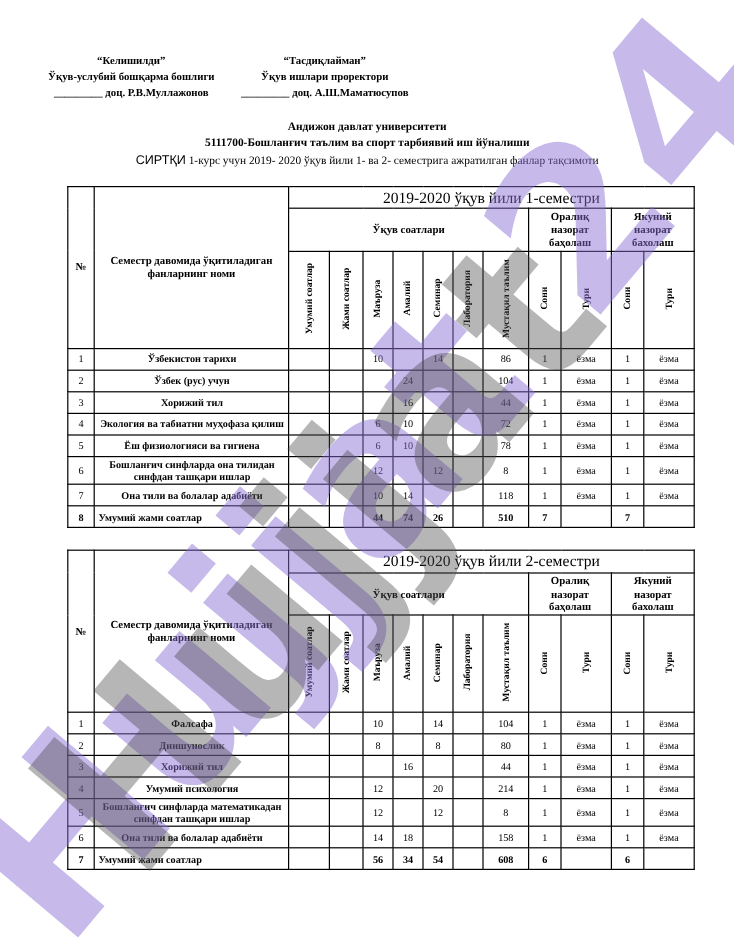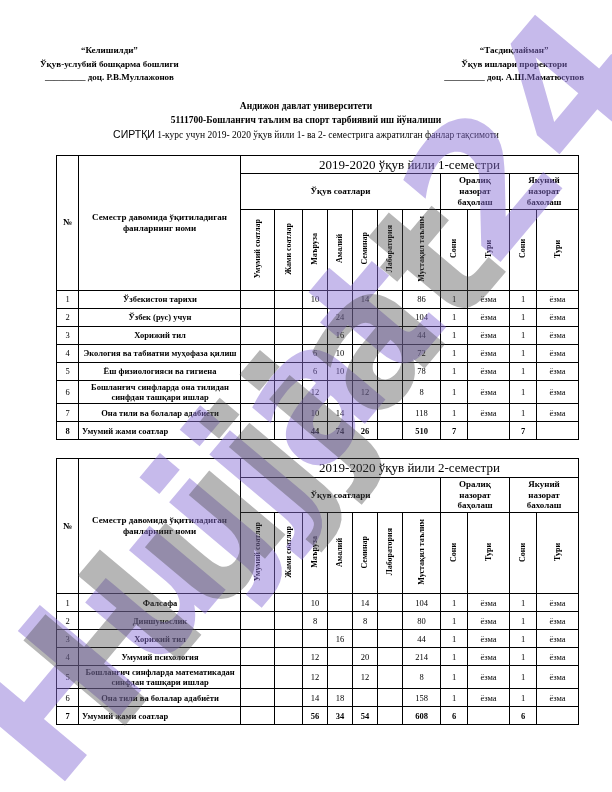--- a/index.html
+++ b/index.html
@@ -3,21 +3,21 @@
 <meta charset="utf-8">
 <style>
   html,body { margin:0; padding:0; background:#e8e8e8; }
   .page {
     position:relative; width:612px; height:792px; margin:0 auto;
     background:#ffffff; overflow:hidden; color:#000;
     font-family:"Liberation Serif", serif;
   }
 
   
-  .approvals { display:flex; justify-content:space-between; padding:44px 28px 0 40px; }
+  .approvals { display:flex; padding:44px 28px 0 40px;gap:22px; }
   .approval { text-align:center; font-weight:bold; font-size:9px; line-height:1.5; }
 
   
   .title-block { text-align:center; margin-top:14px; font-size:9.5px; line-height:1.5; }
   .t-reg { font-weight:bold; }
   .t-bold { font-weight:bold; }
   .t4 .sirtqi { font-family:"Liberation Sans", sans-serif; font-weight:normal; font-size:10.5px;margin-top:46px; }
 
   
   table.plan {

